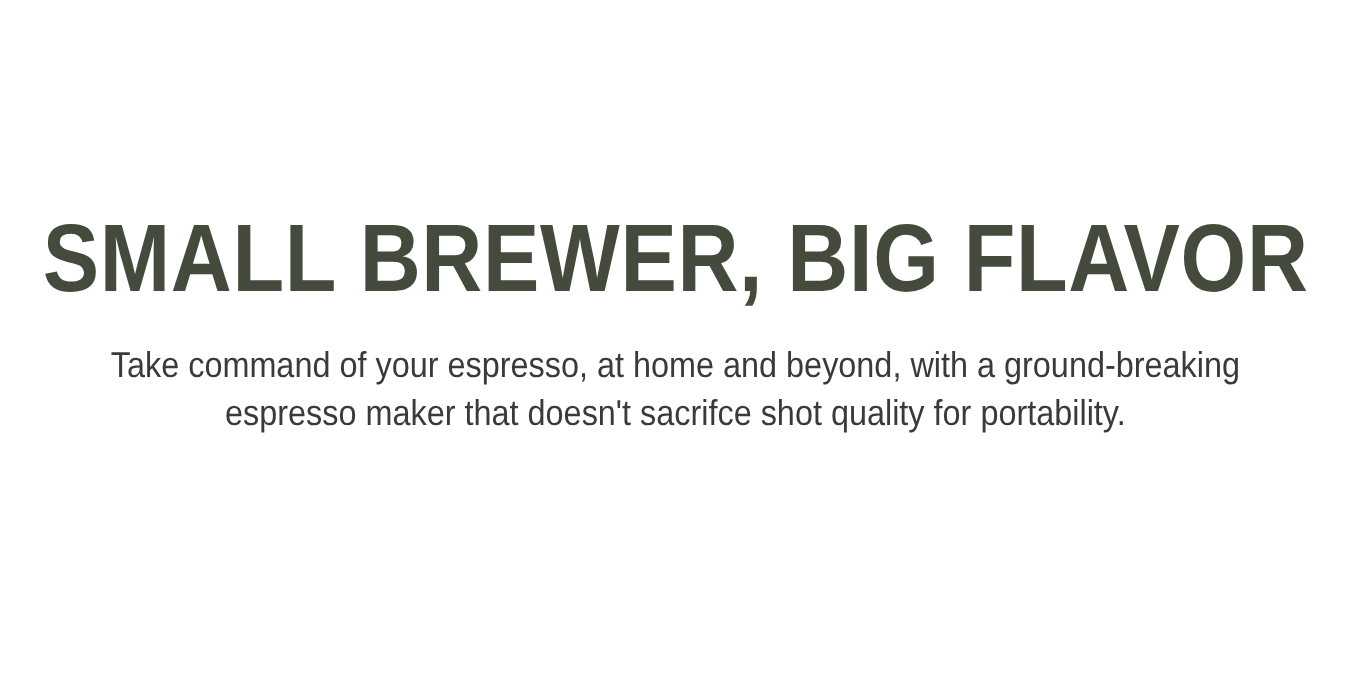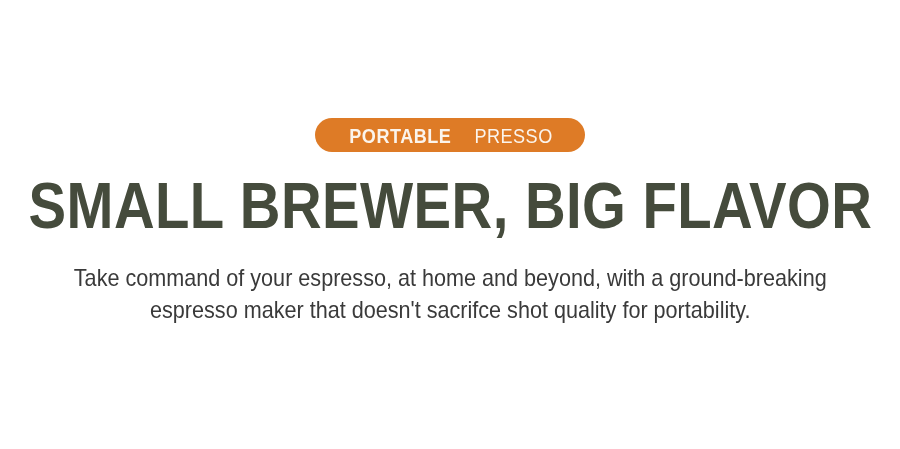--- a/index.html
+++ b/index.html
@@ -87,24 +87,20 @@
   }
   .subcopy-line {
     display: block;
   }
 </style>
 </head>
 <body>
 
 <section class="hero">
 
-  <div class="badge">
-    <span class="badge-strong">PORTABLE</span>
-    <span class="badge-light">PRESSO</span>
-  </div>
 
   <h1 class="headline">SMALL BREWER, BIG FLAVOR</h1>
 
   <p class="subcopy">
     <span class="subcopy-line">Take command of your espresso, at home and beyond, with a ground-breaking</span>
     <span class="subcopy-line">espresso maker that doesn't sacrifce shot quality for portability.</span>
   </p>
 
 </section>
 

